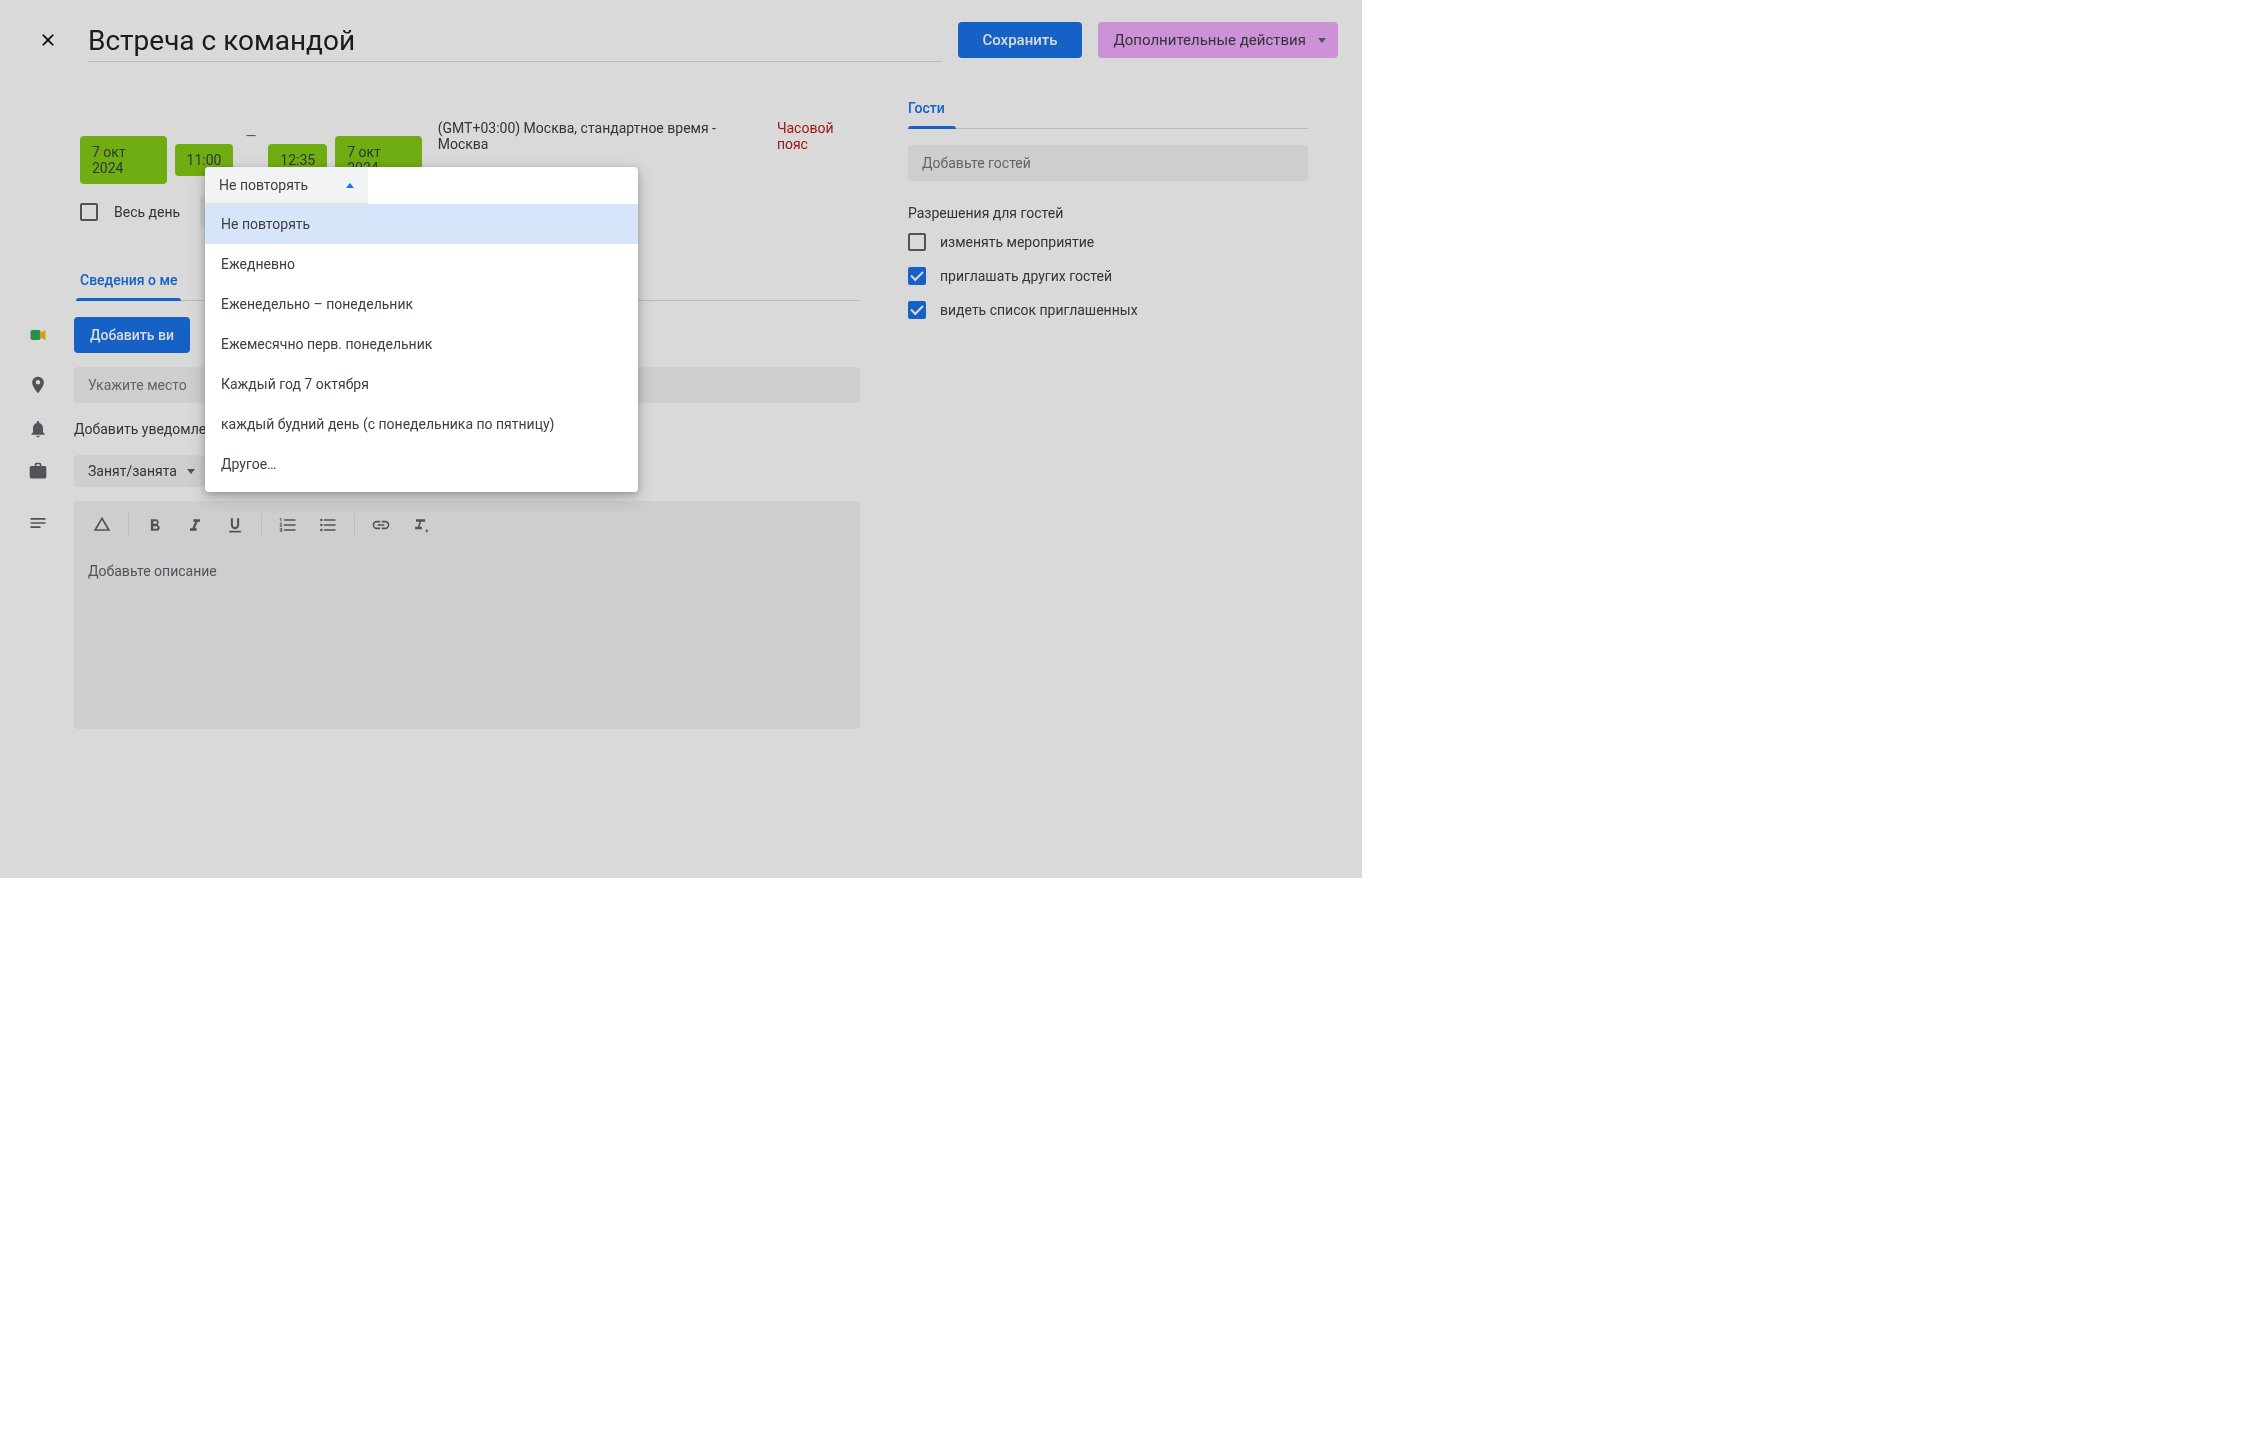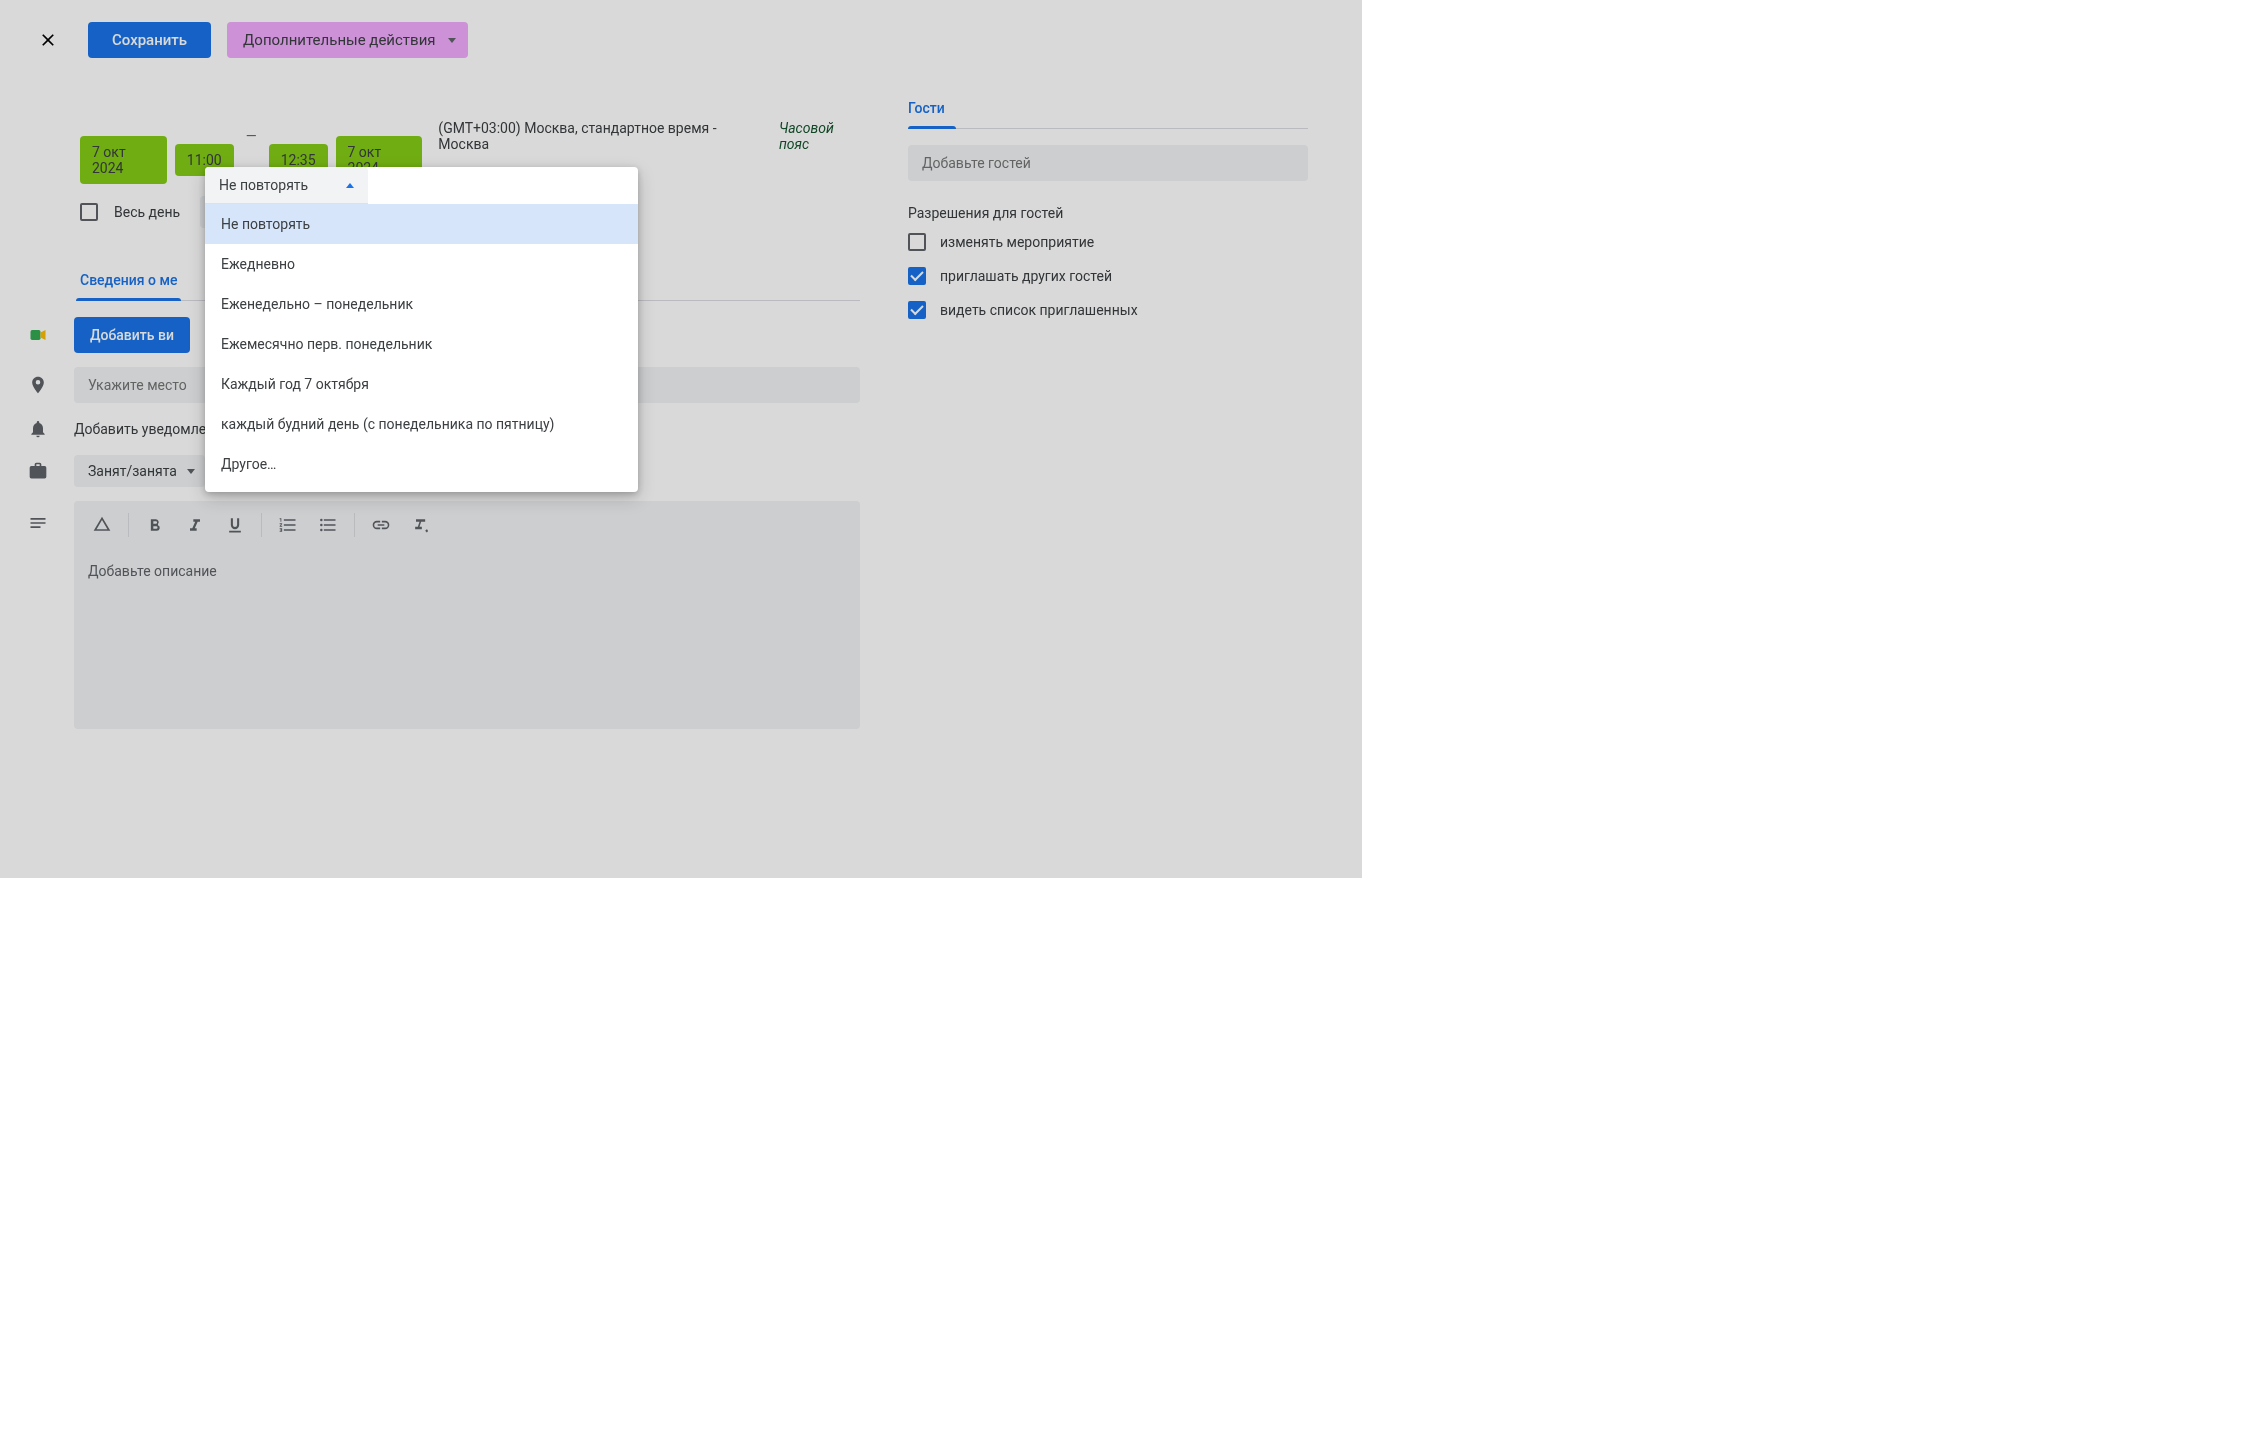--- a/index.html
+++ b/index.html
@@ -14,21 +14,21 @@
   .caret { border-left: 4px solid transparent; border-right: 4px solid transparent; border-top: 5px solid #5f6368; }
 
   .body { display: flex; padding: 24px 24px 0 80px; gap: 48px; }
   .left { flex: 1; max-width: 780px; }
   .right { width: 400px; }
 
   .row { display: flex; align-items: center; gap: 8px; margin-bottom: 12px; position: relative; }
   .chip { background: #84cc16; border-radius: 4px; padding: 8px 12px; font-size: 14px; color: #3c4043; cursor: pointer; margin-top: 48px; }
   .dash { color: #5f6368; padding: 0 4px; }
   .tz-text { color: #3c4043; font-size: 14px; margin-left: 8px; }
-  .tz-link { color: #14532d; margin-left: 28px; font-style: italic; }
+  .tz-link { color: #b91c1c; margin-left: 28px; }
 
   .checkbox { width: 18px; height: 18px; border: 2px solid #5f6368; border-radius: 2px; display: inline-flex; align-items: center; justify-content: center; cursor: pointer; flex-shrink: 0; }
   .checkbox.checked { background: #1a73e8; border-color: #1a73e8; }
   .checkbox.checked::after { content: ''; width: 10px; height: 5px; border-left: 2px solid #fff; border-bottom: 2px solid #fff; transform: rotate(-45deg); margin-top: -3px; }
   .cb-label { font-size: 14px; color: #3c4043; margin-left: 8px; }
 
   .repeat-select { background: #f1f3f4; border-radius: 4px; padding: 8px 12px; font-size: 14px; color: #3c4043; display: flex; align-items: center; gap: 12px; cursor: pointer; position: relative; }
   .caret-up { border-left: 4px solid transparent; border-right: 4px solid transparent; border-bottom: 5px solid #1a73e8; }
 
   .tabs { display: flex; gap: 32px; border-bottom: 1px solid #dadce0; margin-top: 32px; margin-bottom: 16px; padding-left: 0; }
@@ -68,20 +68,21 @@
 </style>
 </head>
 <body>
 
 <div class="header">
   <div class="close-btn">
     <svg viewBox="0 0 24 24">
         <path d="M19 6.41 17.59 5 12 10.59 6.41 5 5 6.41 10.59 12 5 17.59 6.41 19 12 13.41 17.59 19 19 17.59 13.41 12z"></path>
       </svg>
   </div>
+  <input class="title-input" value="Встреча с командой" style="">
   <button class="save-btn">Сохранить</button>
   <button class="more-btn">
     <span>Дополнительные действия</span>
     <span class="caret"></span>
   </button>
 </div>
 
 <div class="body">
   <div class="left">
     <div class="row">

